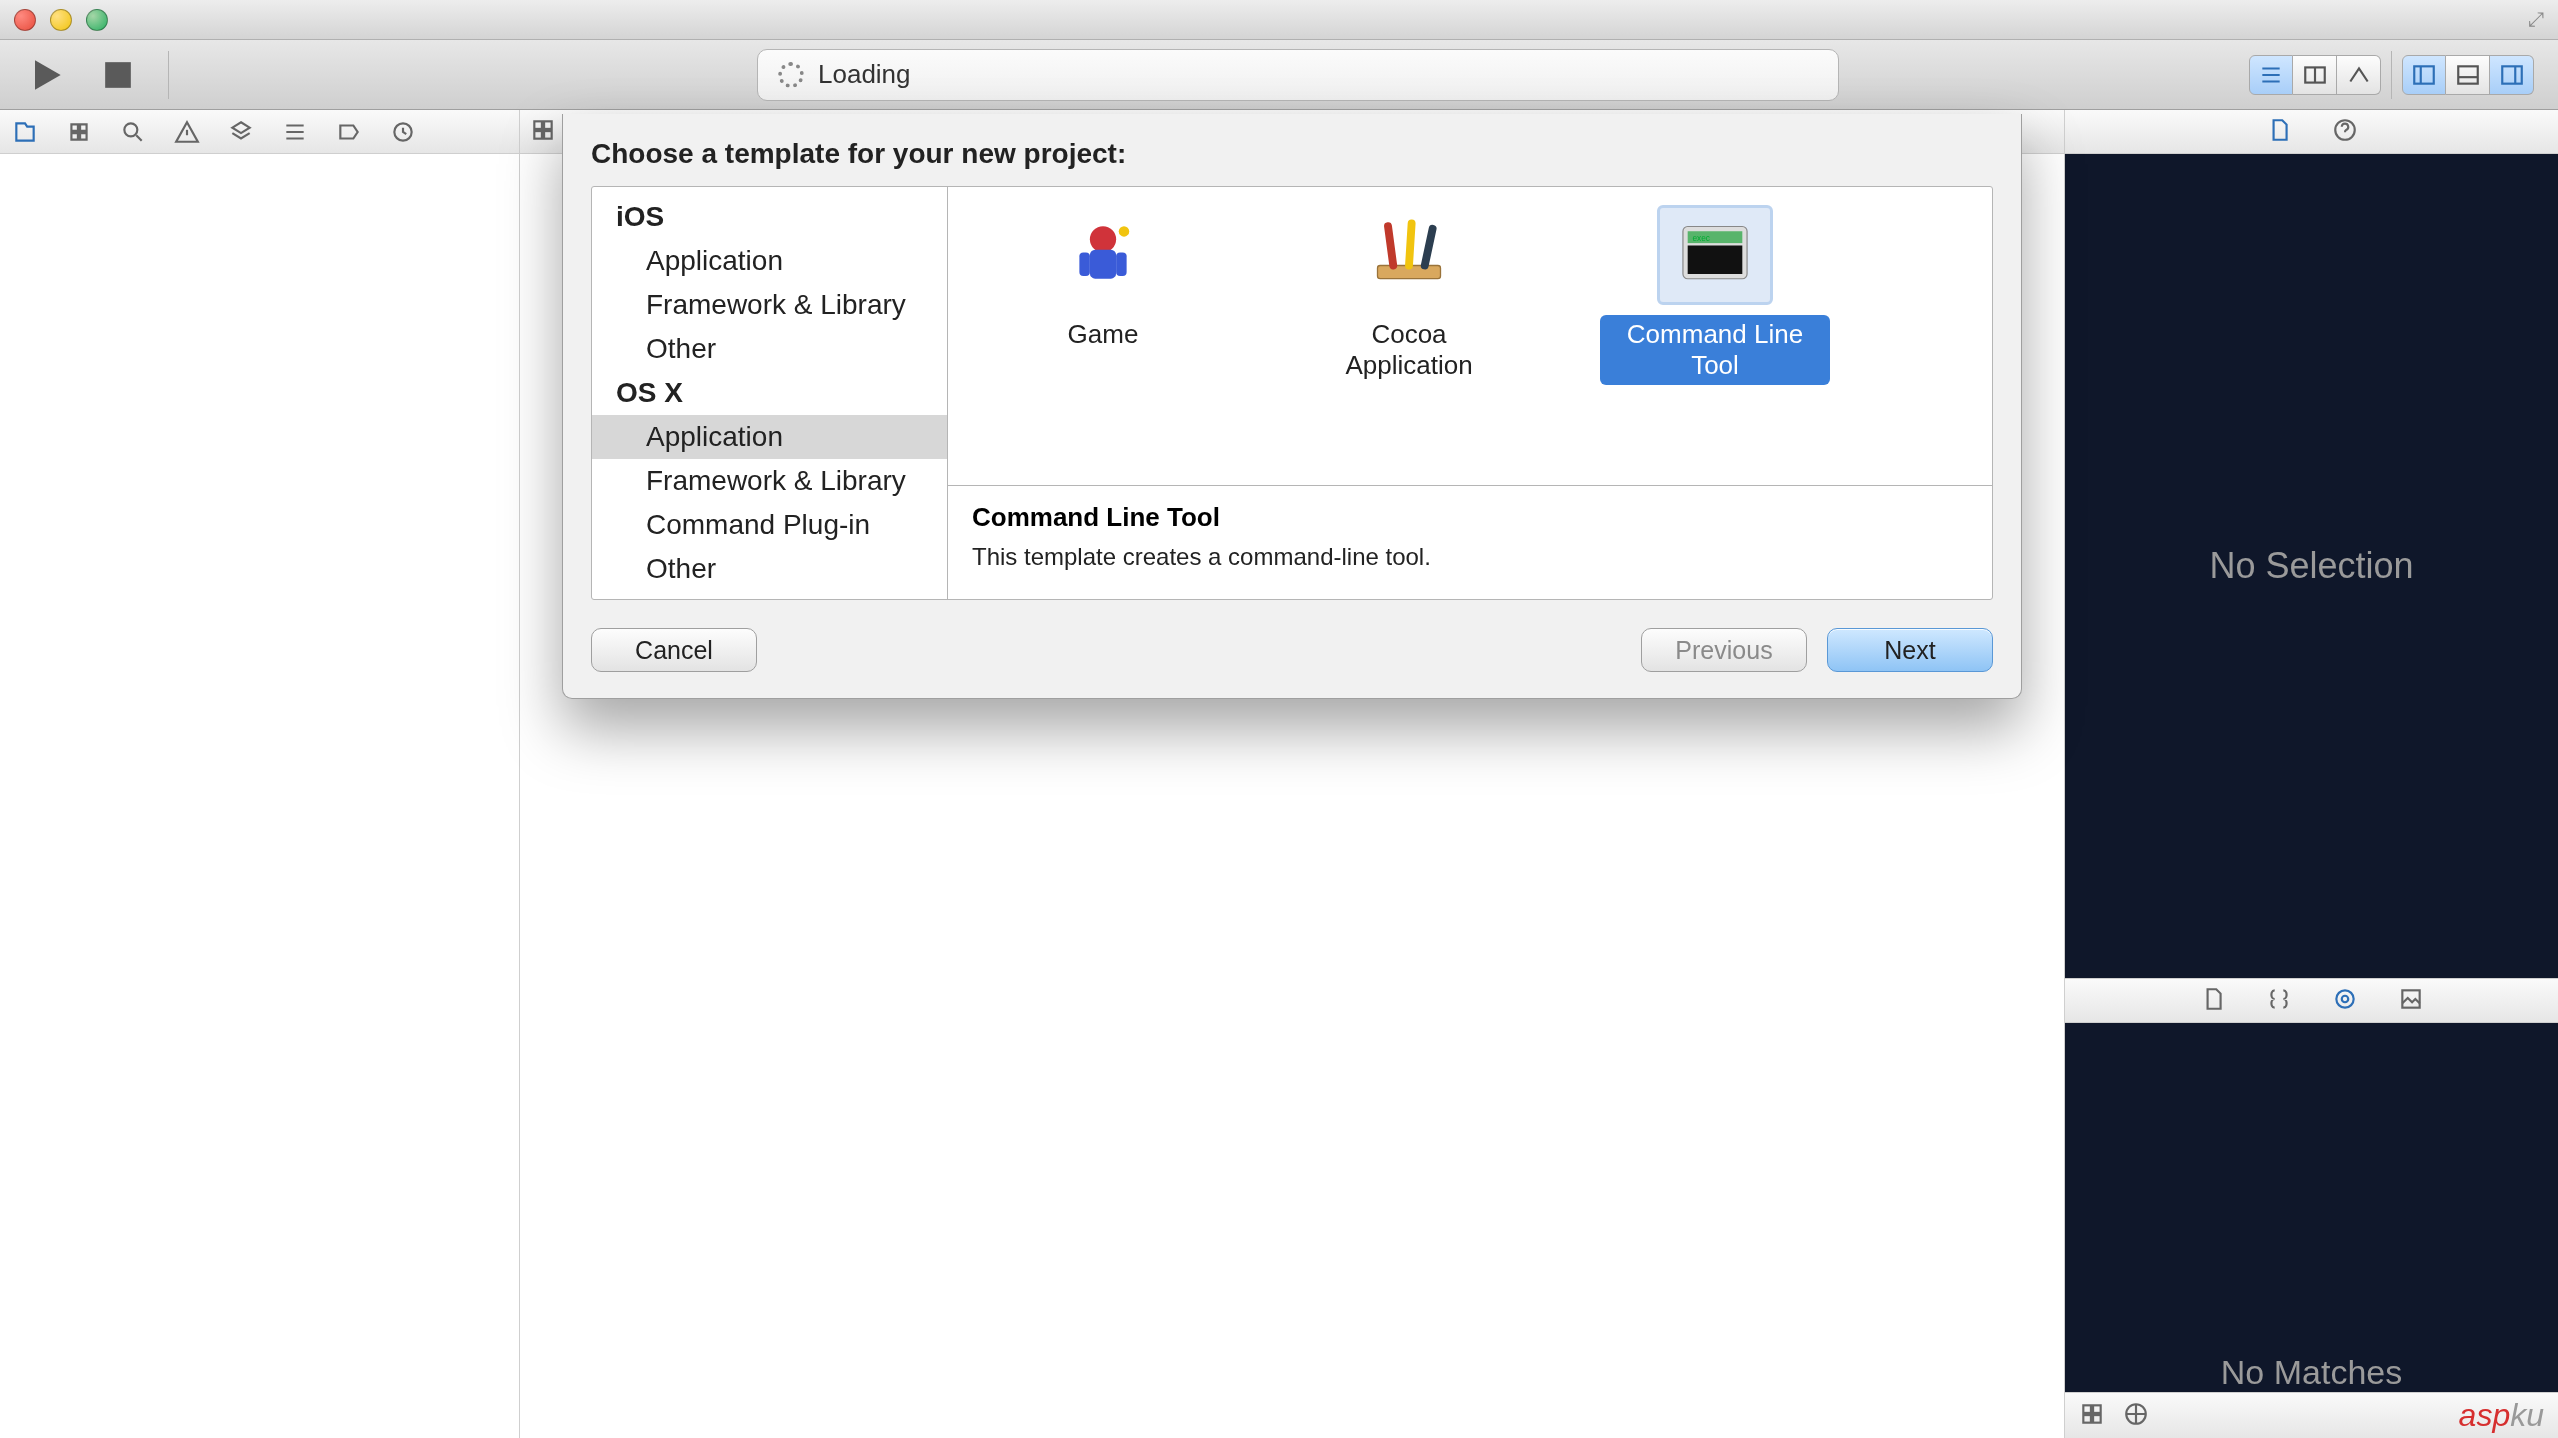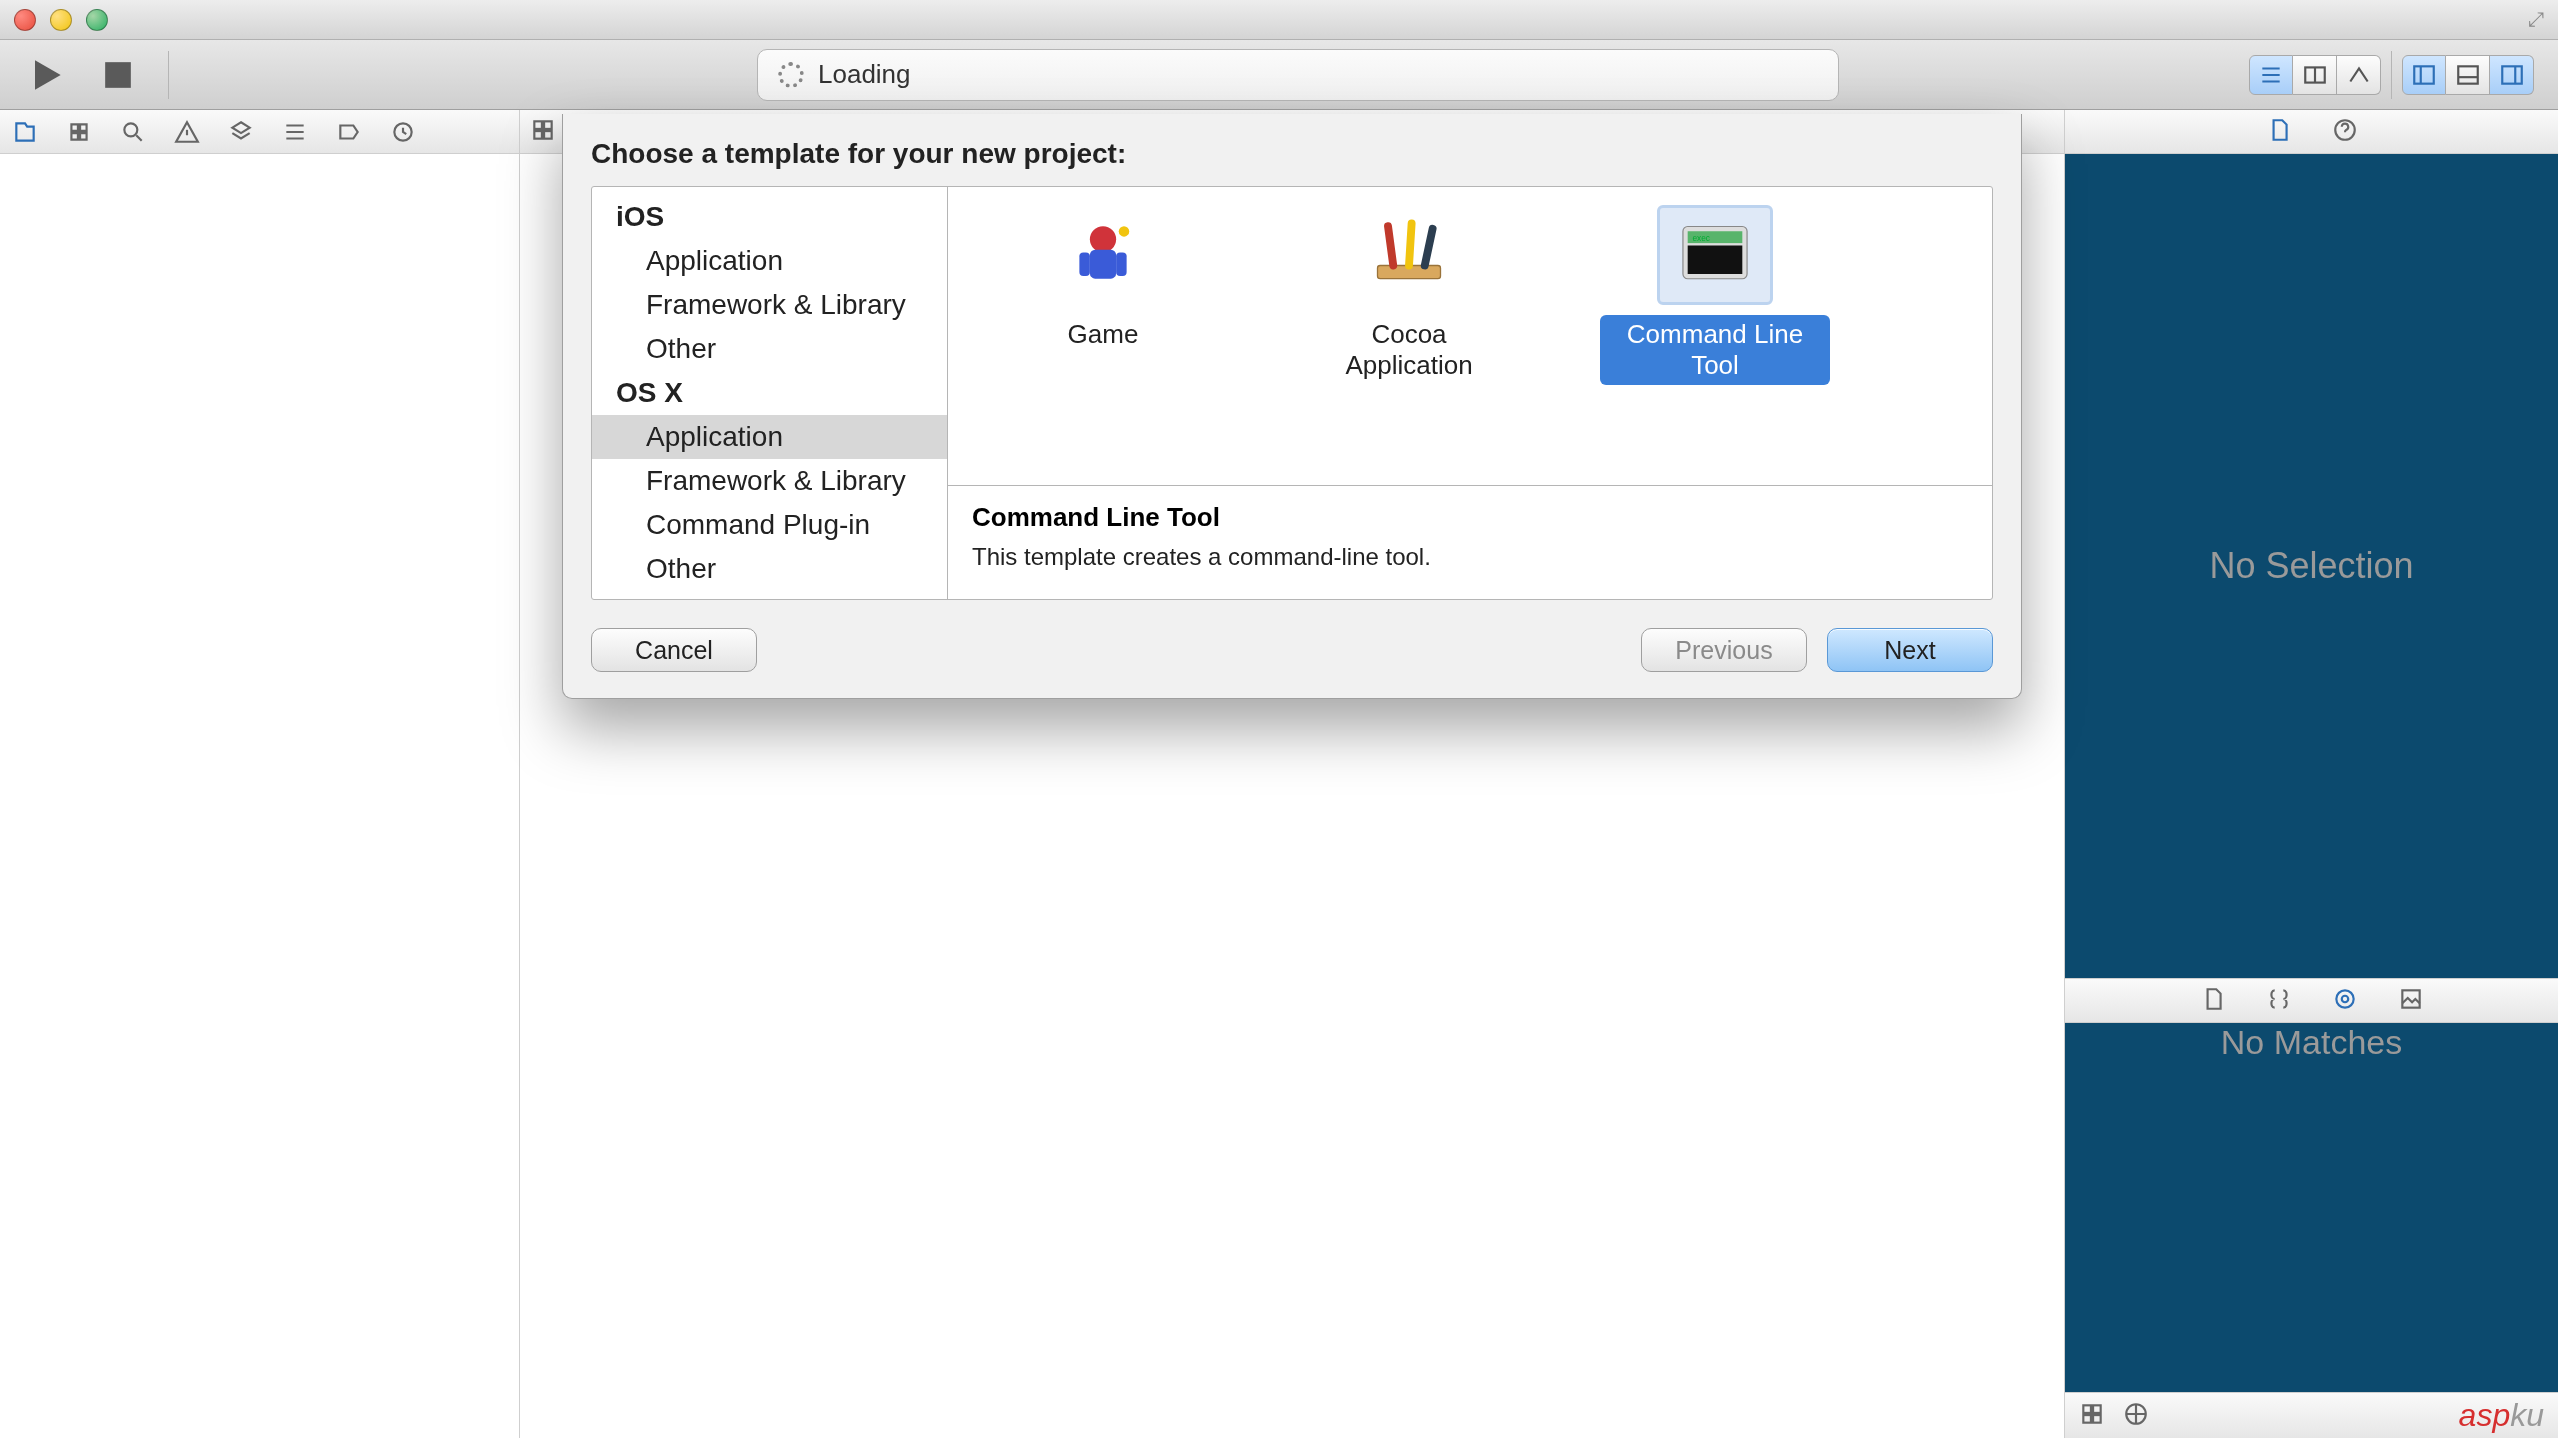--- a/index.html
+++ b/index.html
@@ -66,33 +66,33 @@
   .nav-tabs .ico.sel { color: #2d6fb7; }
 
   .editor { flex: 1; background: #fff; position: relative; }
   .editor-tabs {
     height: 44px; background: linear-gradient(#fafafa,#e6e6e6);
     border-bottom: 1px solid #cfcfcf; padding: 0 10px;
     display: flex; align-items: center; gap: 18px; color: #666;
   }
 
   .inspector {
-    width: 494px; background: #0c4a6e; border-left: 1px solid #cfcfcf;
+    width: 494px; background: #0f172a; border-left: 1px solid #cfcfcf;
     display: flex; flex-direction: column;
   }
   .insp-tabs, .lib-tabs {
     height: 44px; background: linear-gradient(#fafafa,#e6e6e6);
     border-bottom: 1px solid #cfcfcf;
     display: flex; align-items: center; justify-content: center; gap: 40px;
     color: #666;
   }
   .insp-tabs .ico.sel, .lib-tabs .ico.sel { color: #2d6fb7; }
   .insp-body { flex: 1; display: flex; align-items: center; justify-content: center; color: #9a9a9a; font-size: 36px; }
   .library { height: 460px; border-top: 1px solid #cfcfcf; display: flex; flex-direction: column; }
-  .lib-body { flex: 1; display: flex; align-items: flex-start; justify-content: center; color: #9a9a9a; font-size: 34px; }
+  .lib-body { flex: 1; display: flex; align-items: flex-end; justify-content: center; color: #9a9a9a; font-size: 34px; }
   .lib-footer {
     height: 46px; border-top: 1px solid #cfcfcf; background: linear-gradient(#fafafa,#e6e6e6);
     display: flex; align-items: center; padding: 0 14px; gap: 18px; color: #666;
   }
   .watermark { margin-left: auto; font-style: italic; font-weight: normal; font-size: 32px; }
   .watermark .asp { color: #d62f2f; }
   .watermark .ku  { color: #999; }
 
   
   .sheet-backdrop {

